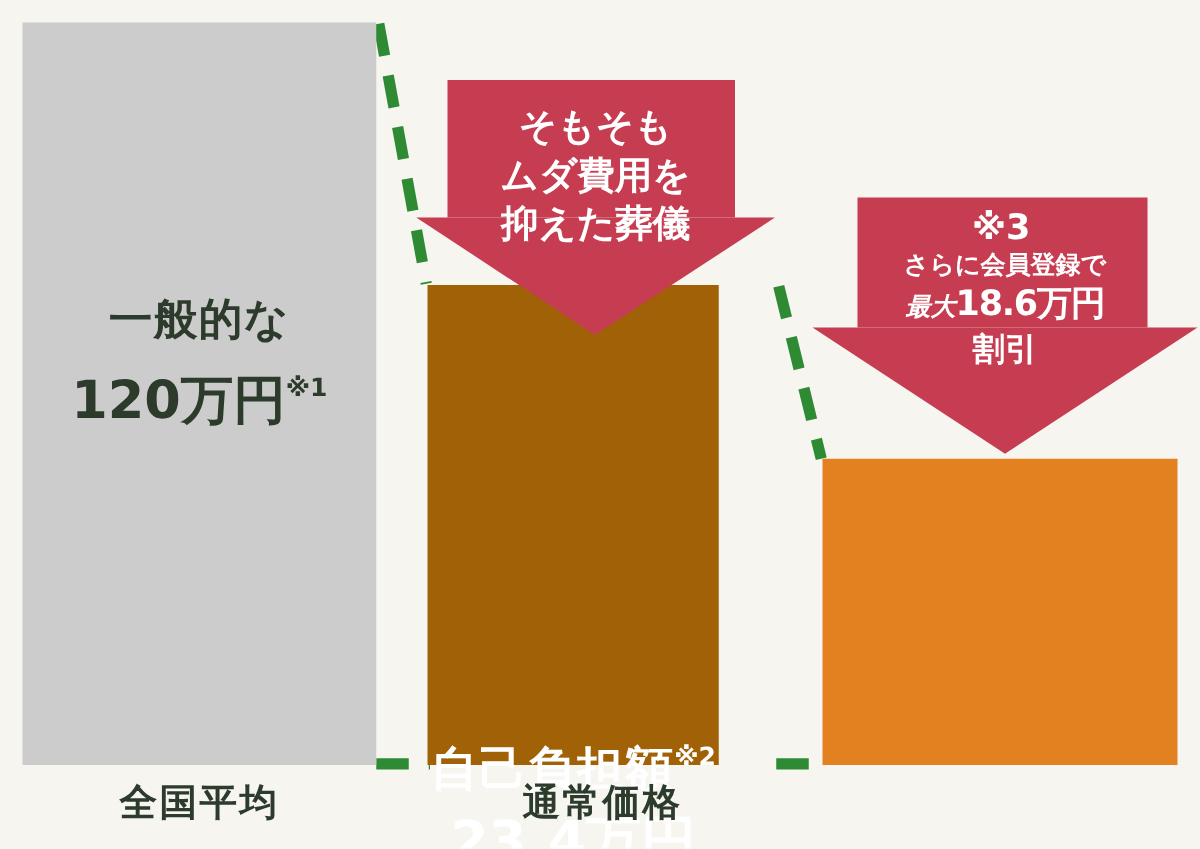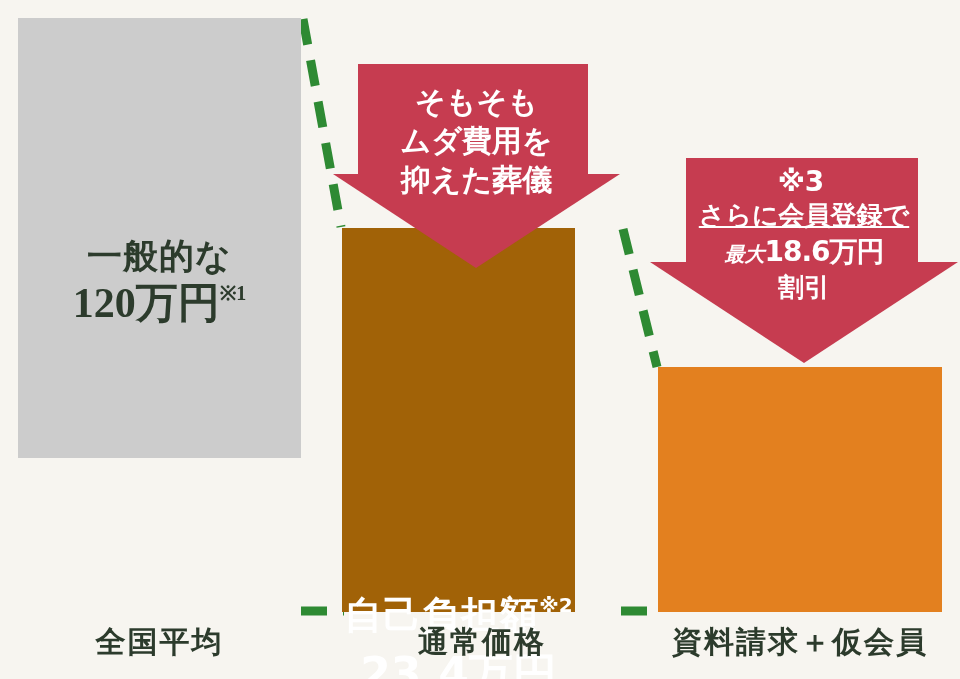--- a/index.html
+++ b/index.html
@@ -7,23 +7,22 @@
     width:960px;height:679px;
     background:#F7F5F0;
     font-family:"DejaVu Sans","Liberation Sans",sans-serif;
     overflow:hidden;
   }
   #stage{position:relative;width:960px;height:679px;}
 
   
   .bar{position:absolute;box-sizing:border-box;}
   #bar-average{
-    left:18px;top:18px;width:283px;height:440px;
+    left:18px;top:18px;width:283px;height:594px;
     background:#CCCCCC;
-    font-family:Liberation Serif, serif;
   }
   #bar-regular{
     left:342px;top:228px;width:233px;height:384px;
     background:#a16207;
   }
   #bar-special{
     left:658px;top:367px;width:284px;height:245px;
     background:#E3801F;
   }
 
@@ -39,21 +38,21 @@
   .ttl{font-size:35px;letter-spacing:1px;}
   .amt{font-size:42px;letter-spacing:0px;}
   .sup{
     font-size:20px;vertical-align:super;
     position:relative;top:-2px;letter-spacing:0;
   }
 
   
   #avg-text{top:218px;}
   #avg-text .ttl{display:block;}
-  #avg-text .amt{display:block;margin-top:2px;}
+  #avg-text .amt{display:block;margin-top:18px;}
 
   
   #reg-text{top:365px;}
   #reg-text .ttl{display:block;font-size:38px;}
   #reg-text .amt{display:block;margin-top:10px;font-size:44px;}
 
   
   .callout{position:absolute;}
   .callout .body{
     position:absolute;box-sizing:border-box;
@@ -85,21 +84,21 @@
   #callout-discount{left:650px;top:158px;width:308px;height:206px;}
   #callout-discount .body{left:36px;top:0;width:232px;height:104px;}
   #callout-discount .wings{
     left:0;top:104px;
     border-left:154px solid transparent;
     border-right:154px solid transparent;
     border-top:101px solid #C63C50;
   }
   #callout-discount .ctext{top:6px;font-size:30px;line-height:1.25;}
   #callout-discount .marker{display:block;font-size:28px;text-align:center;padding-right:6px;}
-  #callout-discount .line2{display:block;font-size:26px;text-decoration:underline;}
+  #callout-discount .line2{display:block;font-size:20px;}
   #callout-discount .line3{display:block;font-size:30px;}
   #callout-discount .line3 .big{font-size:28px;letter-spacing:-1px;}
   #callout-discount .line3 .small{font-size:20px;font-style:italic;}
   #callout-discount .line4{display:block;font-size:26px;margin-top:2px;}
 
   
   .dash{position:absolute;overflow:visible;}
 
   
   .axis-label{
@@ -158,15 +157,14 @@
     <div class="ctext">
       <span class="marker">※3</span>
       <span class="line2">さらに会員登録で</span>
       <span class="line3"><span class="small">最大</span><span class="big">18.6万円</span></span>
       <span class="line4">割引</span>
     </div>
   </div>
 
   <div class="axis-label" id="label-average">全国平均</div>
   <div class="axis-label" id="label-regular">通常価格</div>
-  <div class="axis-label" id="label-special">資料請求＋仮会員</div>
 
 </div>
 
 </body></html>

